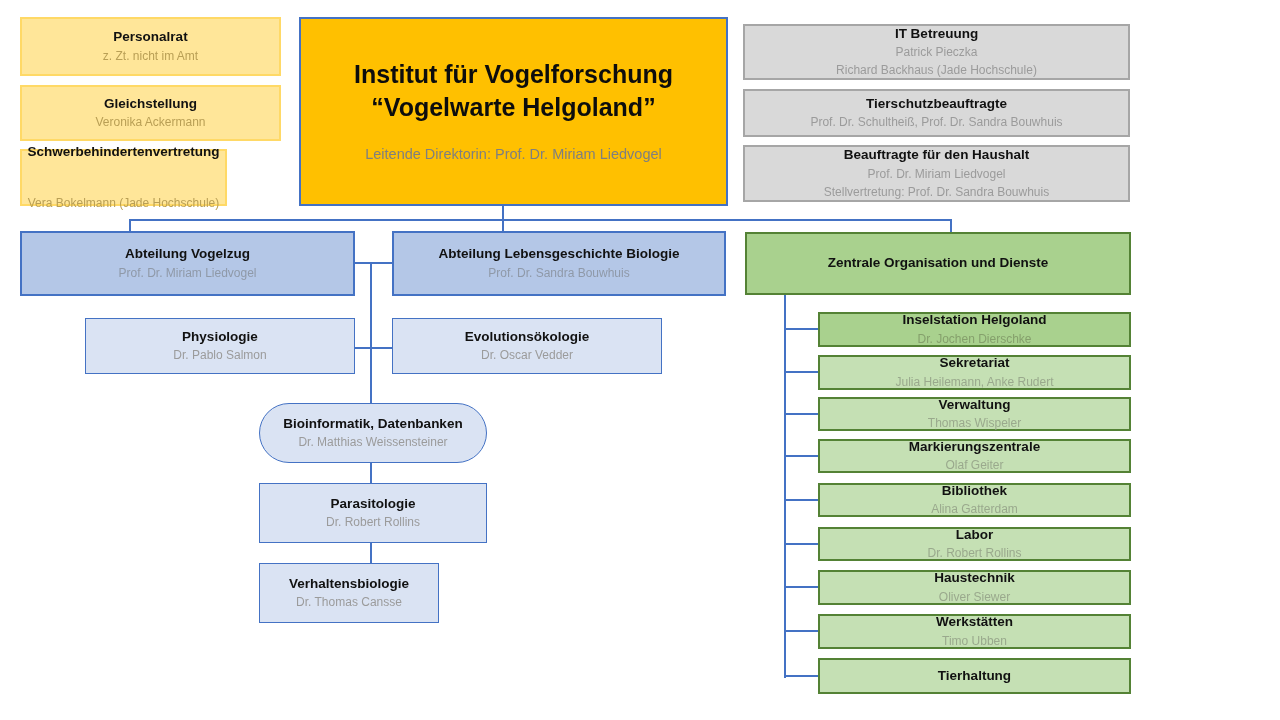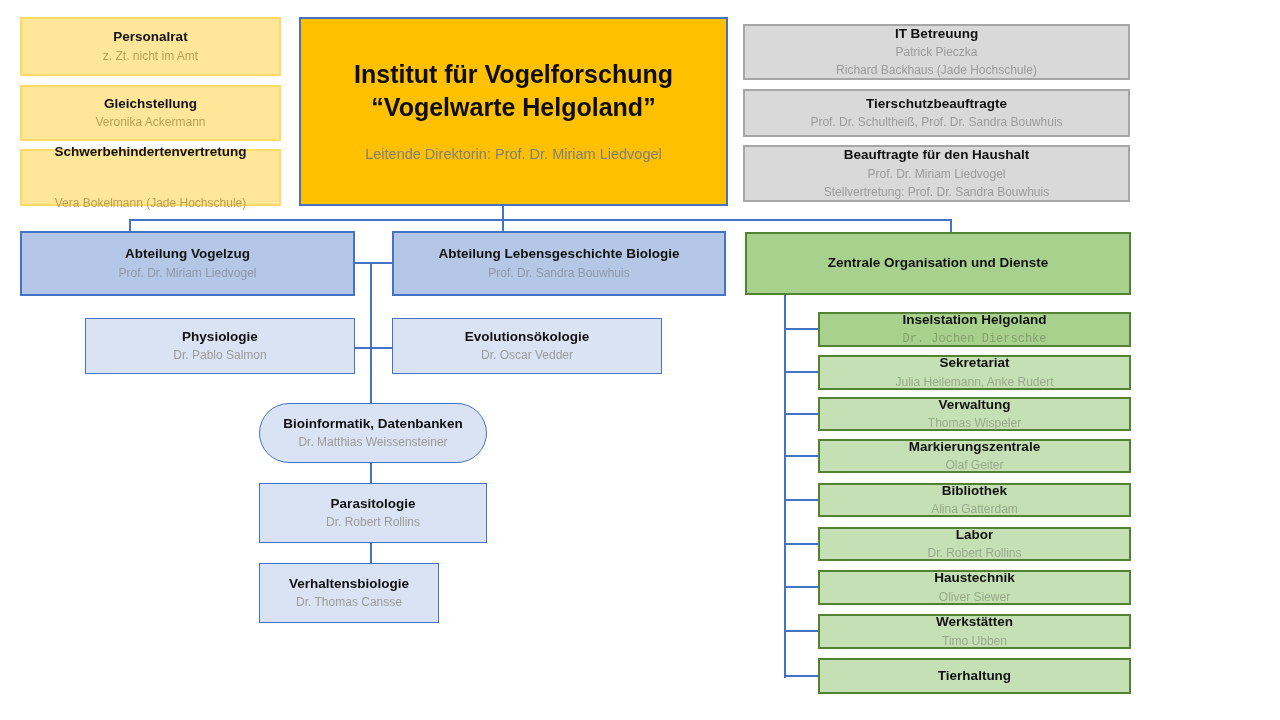--- a/index.html
+++ b/index.html
@@ -24,21 +24,21 @@
   .gray { background:#D9D9D9; border:2px solid #A6A6A6; }
   
   .dept { background:#B4C7E7; border:2px solid #4472C4; }
   .dept .sub { color:#8f99a8; }
   
   .lblue { background:#DAE3F3; border:1.5px solid #4472C4; }
   
   .greenhead { background:#A9D18E; border:2px solid #548235; }
   .gitem-dark  { background:#A9D18E; border:2px solid #548235; }
   .gitem-light { background:#C5E0B4; border:2px solid #548235; }
-  .gitem-dark .sub { color:#85a06c;font-family:Liberation Mono, monospace; }
+  .gitem-dark .sub { color:#85a06c; }
   .gitem-light .sub { color:#9aa98d; }
   
   .line { position:absolute; background:#4472C4; }
 </style>
 </head>
 <body>
 
 <div id="stage">
 
   <div class="line" style="left:502px; top:206px; width:2px; height:26px;"></div>
@@ -62,21 +62,21 @@
   <div class="line" style="left:784px; top:675px; width:34px; height:2px;"></div>
 
   <div class="box gold" style="left:20px; top:17px; width:261px; height:59px;">
     <div class="title">Personalrat</div>
     <div class="sub" style="color:#b99f55;">z. Zt. nicht im Amt</div>
   </div>
   <div class="box gold" style="left:20px; top:85px; width:261px; height:56px;">
     <div class="title">Gleichstellung</div>
     <div class="sub" style="color:#b99f55;">Veronika Ackermann</div>
   </div>
-  <div class="box gold" style="left:20px; top:149px; width:261px; height:57px;gap:32px;">
+  <div class="box gold" style="left:20px; top:149px; width:207px; height:57px;gap:32px;">
     <div class="title">Schwerbehindertenvertretung</div>
     <div class="sub" style="color:#b99f55;">Vera Bokelmann (Jade Hochschule)</div>
   </div>
 
   <div class="box institute" style="left:299px; top:17px; width:429px; height:189px;">
     <div class="big">Institut für Vogelforschung</div>
     <div class="big">“Vogelwarte Helgoland”</div>
     <div class="dir">
       <div>Leitende Direktorin: Prof. Dr. Miriam Liedvogel</div>
     </div>

